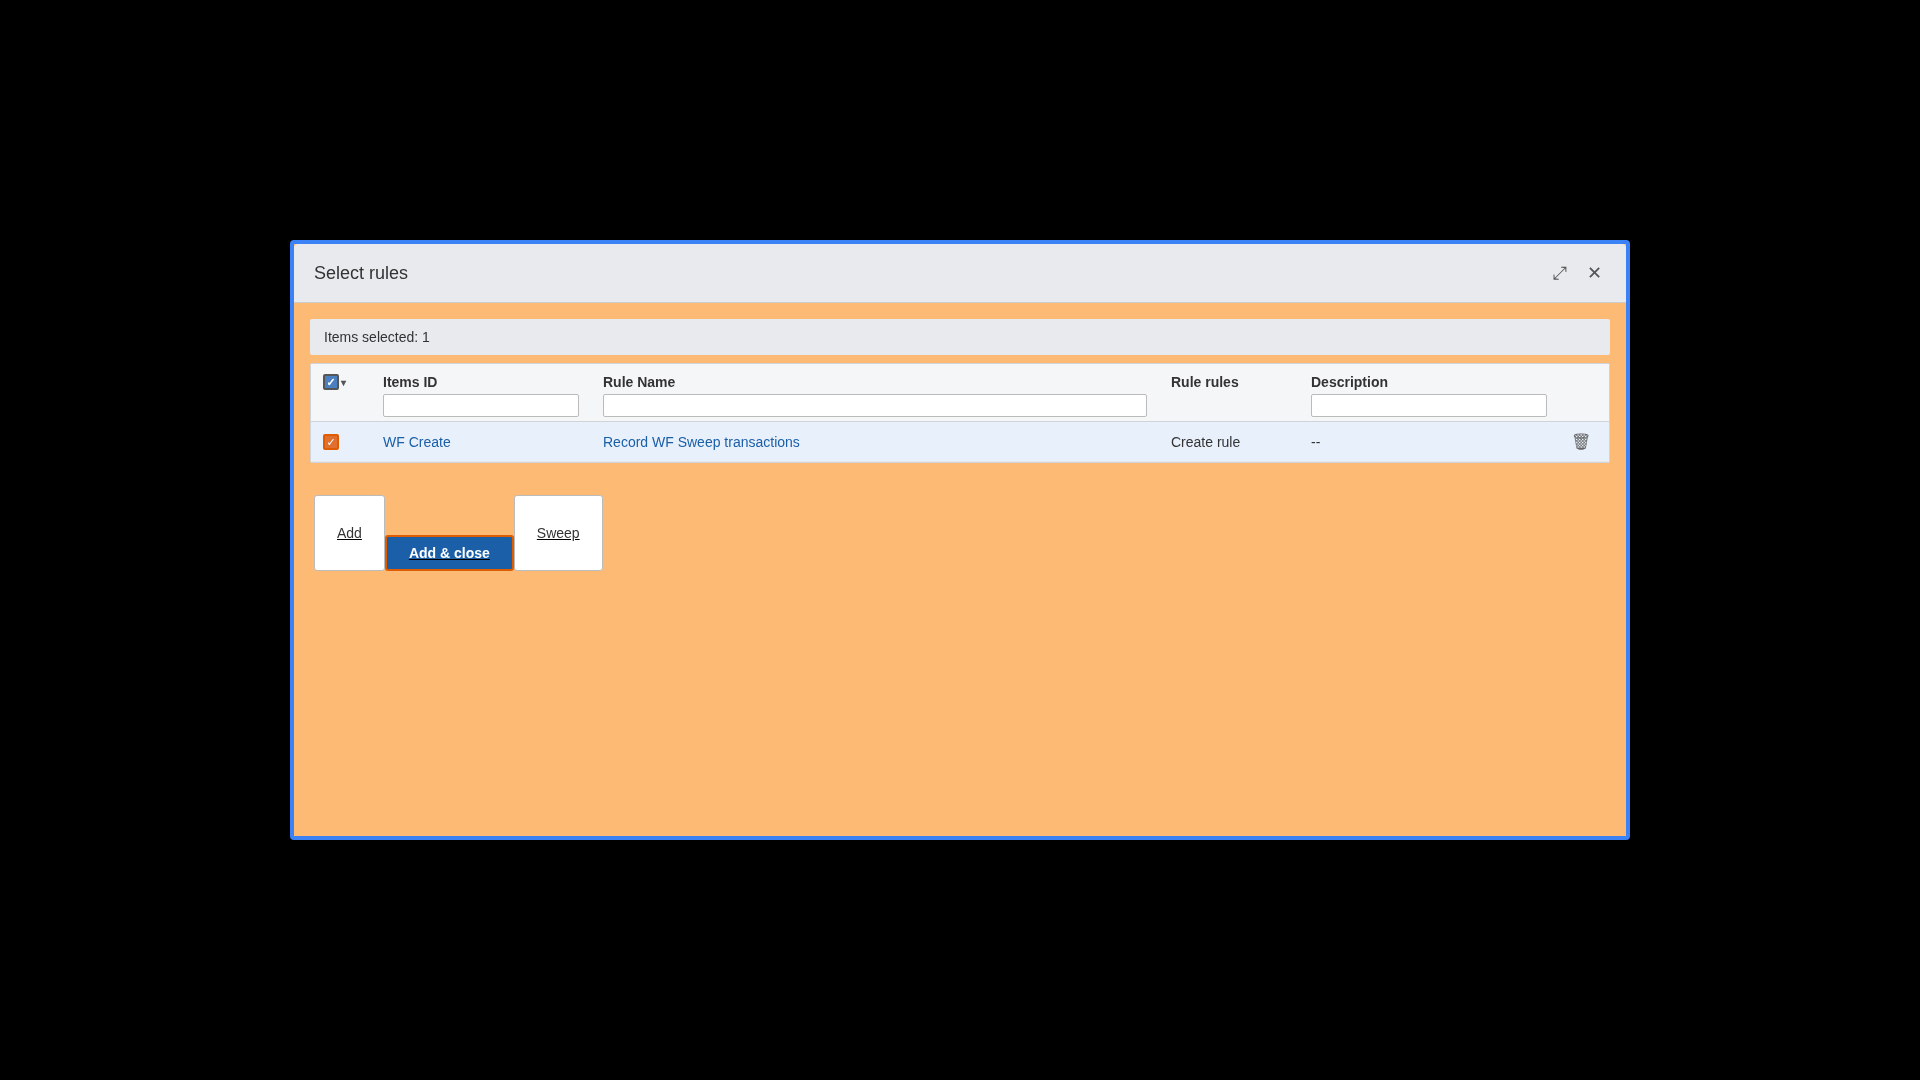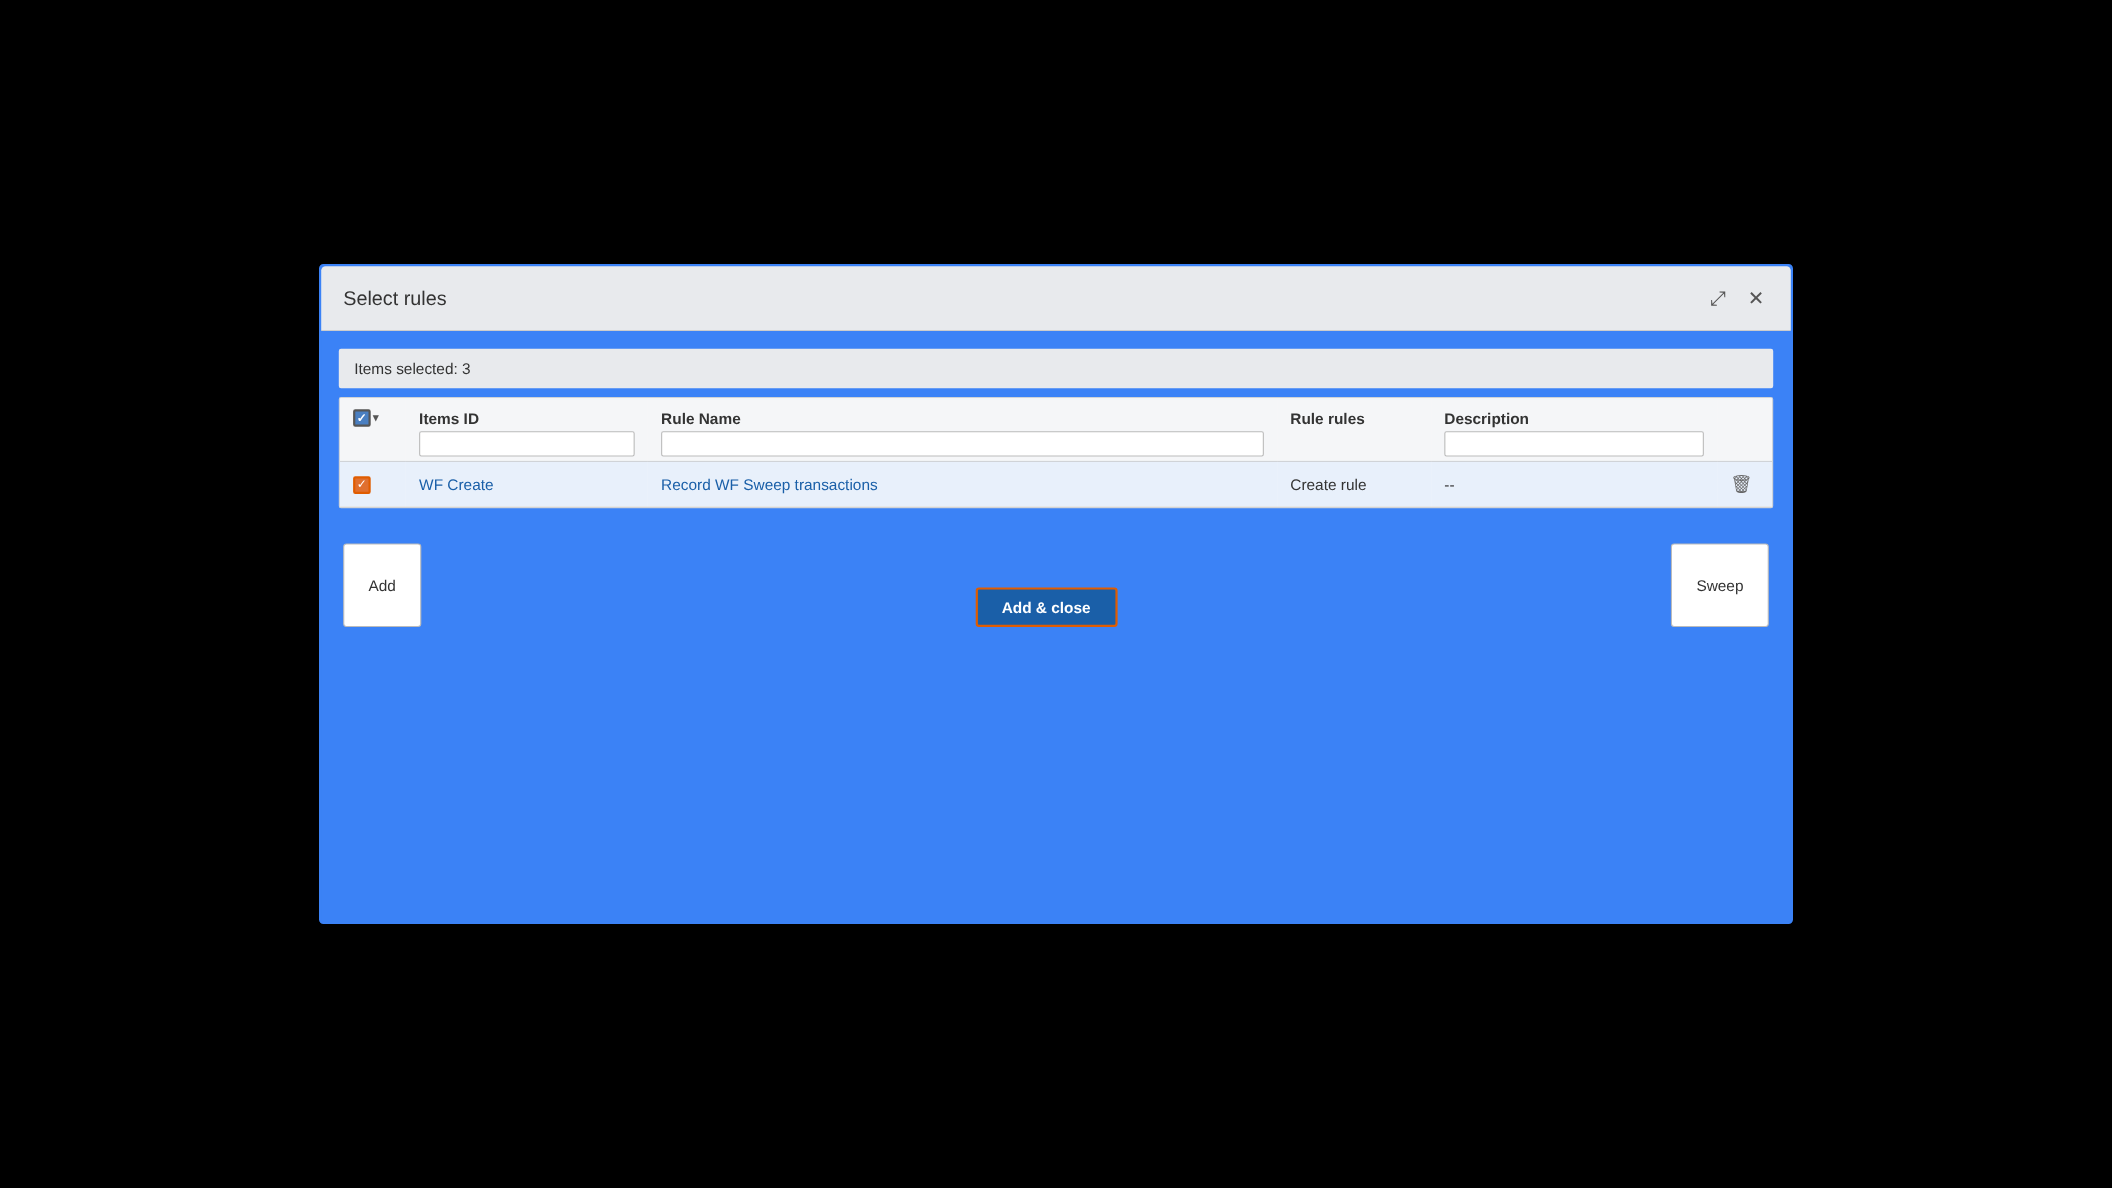--- a/index.html
+++ b/index.html
@@ -16,22 +16,22 @@
     .overlay {
       background: #000;
       width: 1920px;
       height: 1080px;
       display: flex;
       align-items: center;
       justify-content: center;
       position: relative;
     }
     .dialog {
-      background: #3b82f6;
-      border: 2px solid #3b82f6;
+      background: #fdba74;
+      border: 4px solid #3b82f6;
       border-radius: 4px;
       width: 1340px;
       min-height: 600px;
       position: relative;
       box-shadow: 0 4px 24px rgba(0,0,0,0.5);
     }
     .dialog-header {
       background: #e8eaed;
       padding: 16px 20px;
       display: flex;
@@ -154,23 +154,23 @@
     }
     .delete-btn {
       background: none;
       border: none;
       cursor: pointer;
       color: #666;
       font-size: 16px;
     }
     .dialog-footer {
       display: flex;
-      justify-content: space-between;
-      gap: 10px;
+      justify-content: flex-start;
       padding: 16px 20px 20px 20px;
+      text-decoration: underline;
     }
     .btn {
       padding: 8px 22px;
       border-radius: 3px;
       font-size: 14px;
       cursor: pointer;
       border: 1px solid #bbb;
     }
     .btn-default {
       background: #fff;
@@ -204,21 +204,21 @@
         </button>
         <button class="header-icon-btn">
           <span>✕</span>
         </button>
       </div>
     </div>
 
     <div class="dialog-body">
 
       <div class="items-selected-bar">
-        <span>Items selected: 3</span>
+        <span>Items selected: 1</span>
       </div>
 
       <div class="table-container">
         <table>
           <thead>
             <tr>
               <th class="checkbox-col">
                 <div class="header-checkbox-area">
                   <div class="check-box">✓</div>
                   <span class="chevron-down">▾</span>

